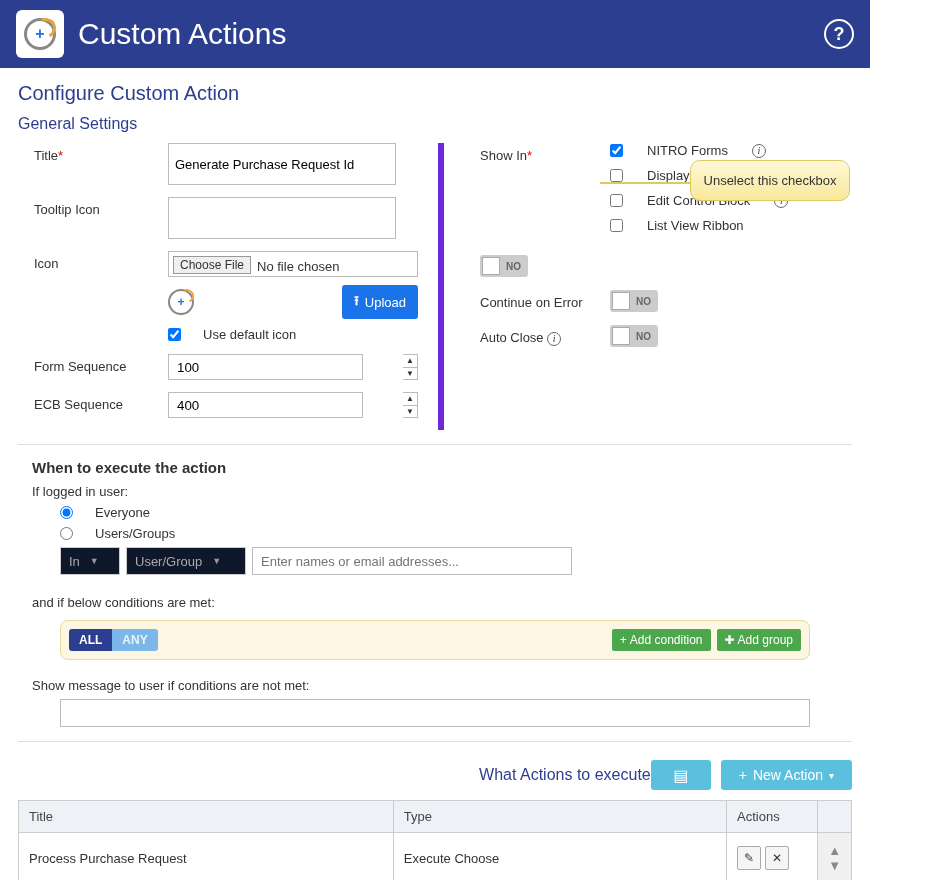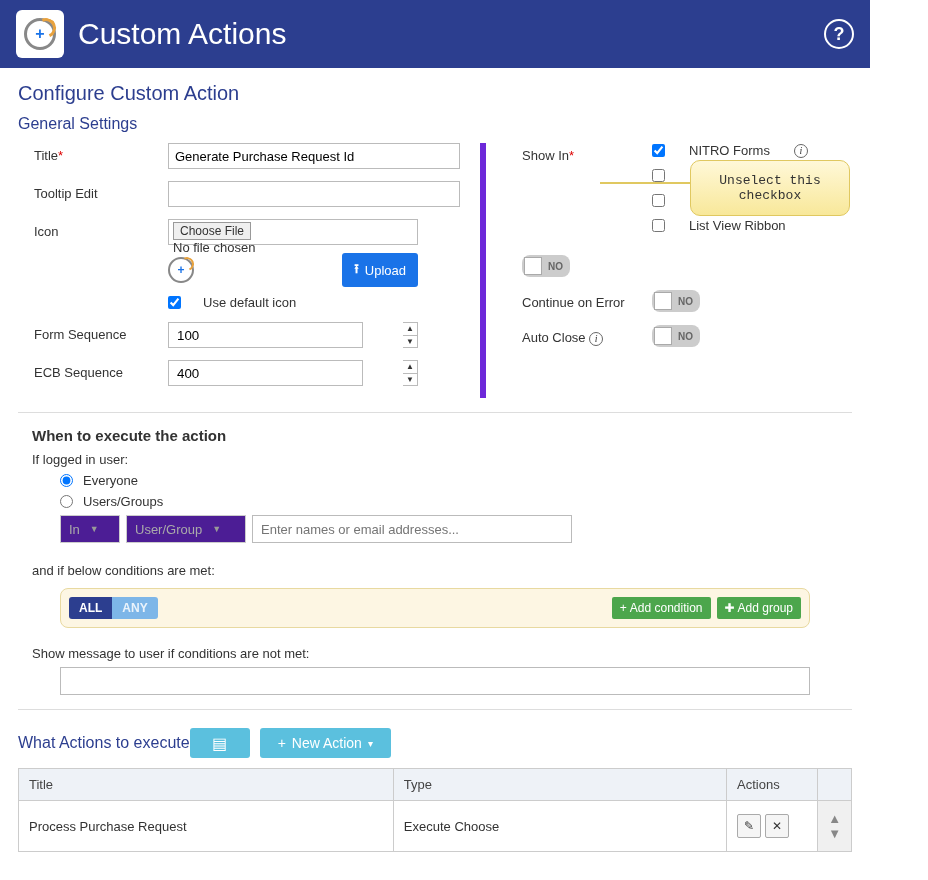--- a/index.html
+++ b/index.html
@@ -14,68 +14,68 @@
 .page { padding: 14px 18px; background:#fff; }
 .page-title { color: #2c3e8f; font-size: 20px; margin-bottom: 10px; }
 .section-heading { color: #2c3e8f; font-size: 16px; margin-top: 10px; margin-bottom: 10px; }
 .two-col { display: flex; }
 .col-left { flex: 1; padding-right: 20px; }
 .col-right { flex: 1; padding-left: 36px; border-left: 6px solid #6d28d9; }
 .form-row { display: flex; align-items: flex-start; margin-bottom: 12px; }
 .form-label { width: 150px; padding-top: 5px; padding-left: 16px; font-size: 13px; }
 .req { color: #d00; }
 .form-ctrl { flex: 1; }
-input[type=text].tb { width: 292px; height: 26px; border: 1px solid #bbb; padding: 4px 6px; font-size: 13px; }
-.file-wrap { width: 250px; height: 26px; border: 1px solid #bbb; display:flex; align-items:flex-start; padding:2px 4px; font-size:13px;flex-direction:column; }
+input[type=text].tb { width: 228px; height: 26px; border: 1px solid #bbb; padding: 20px 6px; font-size: 13px; }
+.file-wrap { width: 250px; height: 26px; border: 1px solid #bbb; display:flex; align-items:flex-end; padding:2px 4px; font-size:13px; }
 .file-btn { border:1px solid #999; background:#efefef; padding:1px 6px; font-size:12px; margin-right:6px; }
 .upload-btn { background:#1a73e8; color:#fff; border:none; border-radius:3px; padding:6px 12px; font-size:13px; display:inline-flex; align-items:center; gap:6px; cursor:pointer; }
 .upload-arrow { font-weight:bold; }
 .icon-row { display:flex; align-items:center; justify-content:space-between; width:250px; margin-top:8px; }
 .default-icon { width:26px; height:26px; border-radius:50%; border:2px solid #888; display:flex; align-items:center; justify-content:center; position:relative; }
 .default-icon::before{ content:''; position:absolute; top:-2px; right:-2px; width:10px; height:10px; border:2px solid #e8a23e; border-radius:50%; border-left-color:transparent; border-bottom-color:transparent; transform:rotate(20deg);}
 .cb-row { display:flex; align-items:center; margin-top:8px; font-size:13px; gap:22px; }
 .spinner-wrap { display:flex; width:250px;gap:40px; }
 .spinner-wrap input { flex:1; height:26px; border:1px solid #bbb; padding:2px 8px; }
 .spin-btns { width:22px; display:flex; flex-direction:column; border:1px solid #bbb; border-left:none; }
 .spin-btns span { flex:1; display:flex; align-items:center; justify-content:center; font-size:8px; border-bottom:1px solid #bbb; cursor:pointer; }
 .spin-btns span:last-child { border-bottom:none;}
 .check-line { display:flex; align-items:center; gap:24px; margin-bottom:10px; font-size:13px; }
 .check-line input { margin:0; }
 .info-icon { width:14px; height:14px; border:1px solid #666; border-radius:50%; display:inline-flex; align-items:center; justify-content:center; font-size:10px; font-style:italic; font-family:serif; color:#333; }
-.toggle { width:48px; height:22px; background:#ccc; border-radius:8px; display:inline-flex; align-items:center; position:relative; font-size:10px; color:#666; font-weight:bold; }
+.toggle { width:48px; height:22px; background:#ccc; border-radius:3px; display:inline-flex; align-items:center; position:relative; font-size:10px; color:#666; font-weight:bold; }
 .toggle-knob { width:18px; height:18px; background:#fff; border:1px solid #aaa; margin:0 2px; }
 .toggle-label { margin-left:4px; }
 hr.sec { border:none; border-top:1px solid #ddd; margin:14px 0; }
 .sub-heading { font-size:15px; font-weight:bold; margin:6px 0 8px 14px; color:#333; }
 .small-label { font-size:13px; margin-left:14px; margin-bottom:6px; }
 .radio-block { margin-left:42px; }
-.radio-row { display:flex; align-items:center; gap:10px; margin-bottom:6px; font-size:13px; }
+.radio-row { display:flex; align-items:center; gap:22px; margin-bottom:6px; font-size:13px; }
 .sel-row { display:flex; gap:6px; margin-left:42px; margin-top:6px; }
-.dd { border:1px solid #ccc; background:#4c1d95; color:#aaa; height:28px; display:flex; align-items:center; padding:0 8px; font-size:13px; }
+.dd { border:1px solid #ccc; background:#0f172a; color:#aaa; height:28px; display:flex; align-items:center; padding:0 8px; font-size:13px; }
 .dd .caret { margin-left:10px; font-size:9px; color:#999; }
 .name-input { width:320px; height:28px; border:1px solid #bbb; padding:4px 8px; color:#999; font-size:13px; }
 .cond-box { margin:10px 42px 0 42px; border:1px solid #e8d9a0; background:#fdf6e3; border-radius:8px; padding:8px; display:flex; justify-content:space-between; align-items:center; }
 .all-any { display:flex; border-radius:3px; overflow:hidden; }
 .all-any span { padding:4px 10px; font-size:12px; font-weight:bold; }
 .all-sel { background:#2c3e8f; color:#fff; }
 .any-un { background:#7db6e8; color:#eaf3fb; }
 .green-btn { background:#4ca64c; color:#fff; border:none; padding:4px 8px; font-size:12px; border-radius:2px; cursor:pointer; display:inline-flex; align-items:center; gap:3px; }
 .msg-label { margin:18px 14px 6px 14px; font-size:13px; }
 .msg-input { margin:0 42px; width:calc(100% - 84px); height:28px; border:1px solid #bbb; }
-.actions-header-row { display:flex; justify-content:flex-start; align-items:center; margin-top:18px; }
+.actions-header-row { display:flex; justify-content:flex-end; align-items:center; margin-top:18px; }
 .act-btns { display:flex; gap:10px; }
 .blue-light-btn { background:#5bc0de; color:#fff; border:none; border-radius:3px; width:60px; height:30px; display:flex; align-items:center; justify-content:center; font-size:16px; cursor:pointer; }
 .new-action-btn { background:#5bc0de; color:#fff; border:none; border-radius:3px; height:30px; padding:0 18px; font-size:14px; display:flex; align-items:center; gap:6px; cursor:pointer; }
 .grid { border:1px solid #ccc; margin-top:10px; width:100%; border-collapse:collapse; }
 .grid th { background:#eef2f7; text-align:left; padding:8px 10px; font-size:13px; font-weight:normal; color:#444; border:1px solid #ccc; }
 .grid td { padding:10px; font-size:13px; border:1px solid #ccc; }
 .act-cell { display:flex; gap:4px; }
 .icon-btn { width:24px; height:24px; border:1px solid #aaa; background:#f5f5f5; display:flex; align-items:center; justify-content:center; font-size:12px; cursor:pointer; border-radius:2px; }
 .scroll-col { width:14px; background:#f0f0f0; text-align:center; color:#888; font-size:8px; padding:0; }
-.callout { position:absolute; top: 160px; right: 20px; width:160px; background:linear-gradient(#fff8d8,#f8e89a); border:1px solid #e0c860; border-radius:10px; padding:12px; text-align:center; font-size:13px; color:#333;font-family:Liberation Mono, monospace; }
+.callout { position:absolute; top: 160px; right: 20px; width:160px; background:linear-gradient(#fff8d8,#f8e89a); border:1px solid #e0c860; border-radius:10px; padding:12px; text-align:center; font-size:13px; color:#333; }
 .callout-line { position:absolute; top:182px; right:180px; width:90px; height:2px; background:#e0c860; }
 .wrapper { position:relative; width:870px; }
 </style>
 </head>
 <body>
 
 <div class="wrapper">
 
 <div class="header-bar">
   <div class="logo-box">
@@ -92,21 +92,21 @@
 
   <div class="section-heading">General Settings</div>
 
   <div class="two-col">
     <div class="col-left">
       <div class="form-row">
         <div class="form-label"><span>Title</span><span class="req">*</span></div>
         <div class="form-ctrl"><input type="text" class="tb" value="Generate Purchase Request Id" style=""></div>
       </div>
       <div class="form-row">
-        <div class="form-label">Tooltip Edit</div>
+        <div class="form-label">Tooltip Icon</div>
         <div class="form-ctrl"><input type="text" class="tb" style=""></div>
       </div>
       <div class="form-row">
         <div class="form-label">Icon</div>
         <div class="form-ctrl">
           <div class="file-wrap">
             <span class="file-btn">Choose File</span>
             <span>No file chosen</span>
           </div>
           <div class="icon-row">

